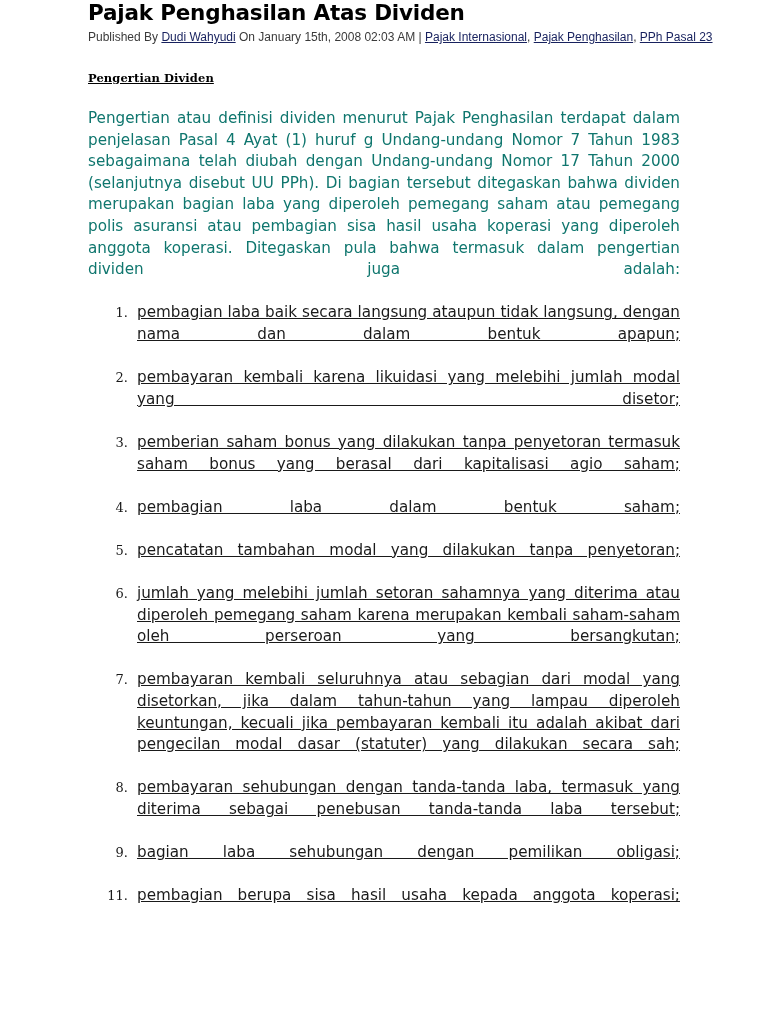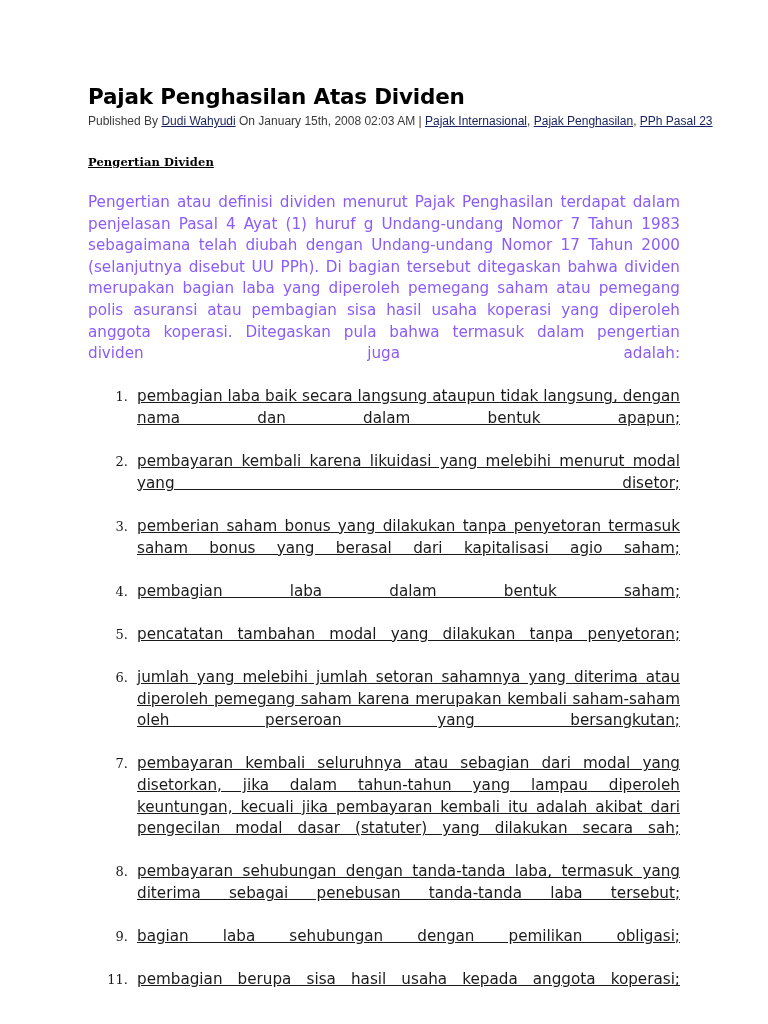--- a/index.html
+++ b/index.html
@@ -24,21 +24,20 @@
 
   
   .article-title {
     font-family: "DejaVu Sans", sans-serif;
     font-weight: bold;
     font-size: 21.5px;
     line-height: 26px;
     letter-spacing: -0.2px;
     color: #000000;
     margin: 0;
-    padding-top: 84px;
   }
 
   
   .byline {
     font-family: "Liberation Sans", sans-serif;
     font-size: 12px;
     line-height: 15px;
     color: #3a3a3a;
     margin: 4px 0 0 0;
     white-space: nowrap;
@@ -64,21 +63,21 @@
     letter-spacing: 0.1px;
     text-decoration: underline;
   }
 
   
   .body-text {
     font-family: "DejaVu Sans", sans-serif;
     font-size: 15.2px;
     line-height: 21.6px;
     text-align: justify;
-    color: #8b5cf6;
+    color: #0f766e;
     margin: 0;
   }
   #intro-paragraph {
     margin-top: 23px;
   }
 
   
   ol.dividend-list {
     list-style: none;
     margin: 0;
@@ -138,21 +137,21 @@
 
   <p class="body-text" id="intro-paragraph">Pengertian atau definisi dividen menurut Pajak Penghasilan terdapat dalam penjelasan Pasal 4 Ayat (1) huruf g Undang-undang Nomor 7 Tahun 1983 sebagaimana telah diubah dengan Undang-undang Nomor 17 Tahun 2000 (selanjutnya disebut UU PPh). Di bagian tersebut ditegaskan bahwa dividen merupakan bagian laba yang diperoleh pemegang saham atau pemegang polis asuransi atau pembagian sisa hasil usaha koperasi yang diperoleh anggota koperasi. Ditegaskan pula bahwa termasuk dalam pengertian dividen juga adalah:</p>
 
   <ol class="dividend-list">
     <li>
       <span class="num">1.</span>
       <span class="txt">pembagian laba baik secara langsung ataupun tidak langsung, dengan nama dan dalam bentuk apapun;</span>
     </li>
     <li>
       <span class="num">2.</span>
-      <span class="txt">pembayaran kembali karena likuidasi yang melebihi menurut modal yang disetor;</span>
+      <span class="txt">pembayaran kembali karena likuidasi yang melebihi jumlah modal yang disetor;</span>
     </li>
     <li>
       <span class="num">3.</span>
       <span class="txt">pemberian saham bonus yang dilakukan tanpa penyetoran termasuk saham bonus yang berasal dari kapitalisasi agio saham;</span>
     </li>
     <li>
       <span class="num">4.</span>
       <span class="txt">pembagian laba dalam bentuk saham;</span>
     </li>
     <li>

